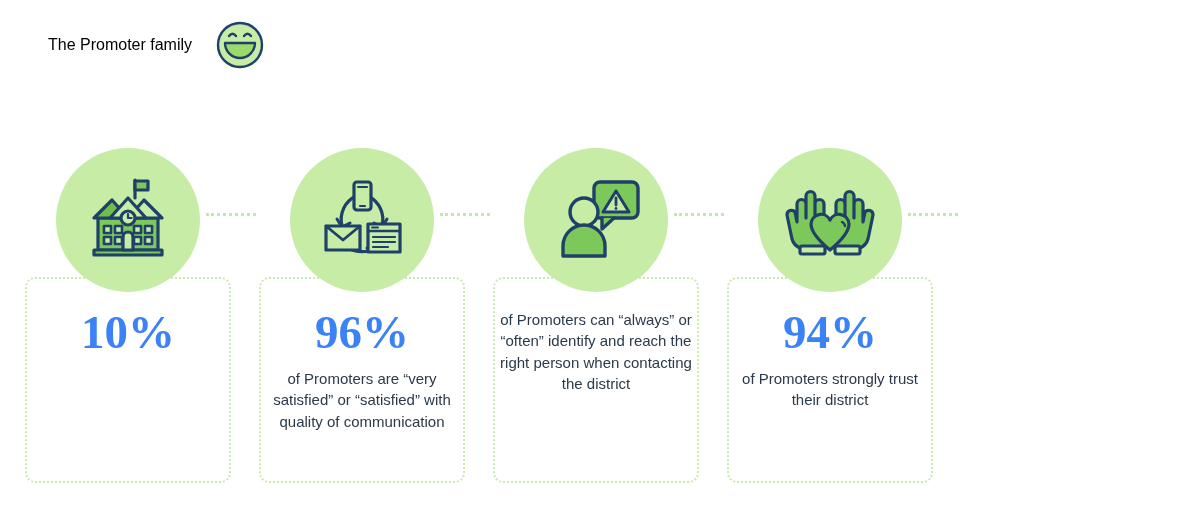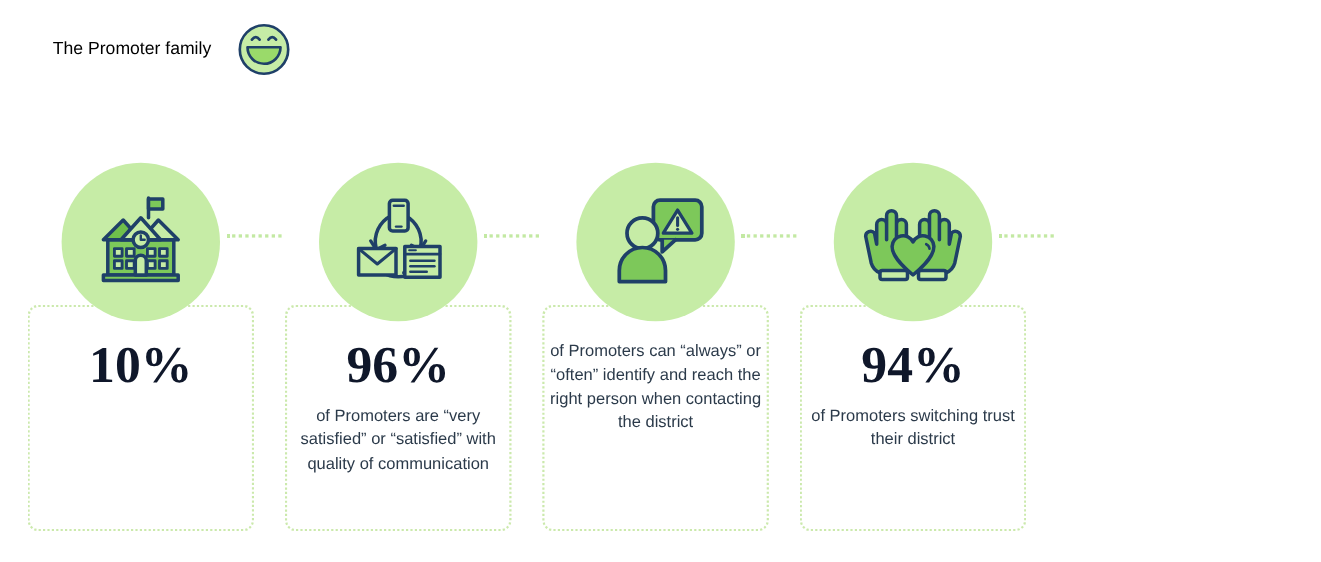--- a/index.html
+++ b/index.html
@@ -64,21 +64,21 @@
     background: #ffffff;
     z-index: 1;
     padding-top: 30px;
     text-align: center;
   }
   .stat-value {
     font-family: "Liberation Serif", serif;
     font-weight: bold;
     font-size: 47px;
     line-height: 1;
-    color: #0f172a;
+    color: #3b82f6;
     margin-bottom: 12px;
   }
   .stat-label {
     font-family: "Liberation Sans", sans-serif;
     font-size: 15px;
     line-height: 1.42;
     color: #2b3a4a;
     padding: 0 4px;
   }
 
@@ -219,21 +219,21 @@
             <path d="M13 82 v-10 a21 21 0 0 1 42 0 v10 z" fill="#7dc85a"></path>
           </g>
         </svg>
       </span>
     </div>
   </div>
 
   <div class="column" style="left:719px;">
     <div class="stat-card">
       <div class="stat-value">94%</div>
-      <div class="stat-label">of Promoters switching trust their district</div>
+      <div class="stat-label">of Promoters strongly trust their district</div>
     </div>
     <div class="medallion">
       <span>
         <svg width="92" height="92" viewBox="0 0 92 92">
           <g stroke="#1f4068" stroke-width="3.2" stroke-linejoin="round" stroke-linecap="round" fill="#7dc85a">
 
             <path d="M40 72
                      V30 a4.5 4.5 0 0 0 -9 0 v12
                      V22 a4.5 4.5 0 0 0 -9 0 v22
                      V30 a4.5 4.5 0 0 0 -9 0 v18

